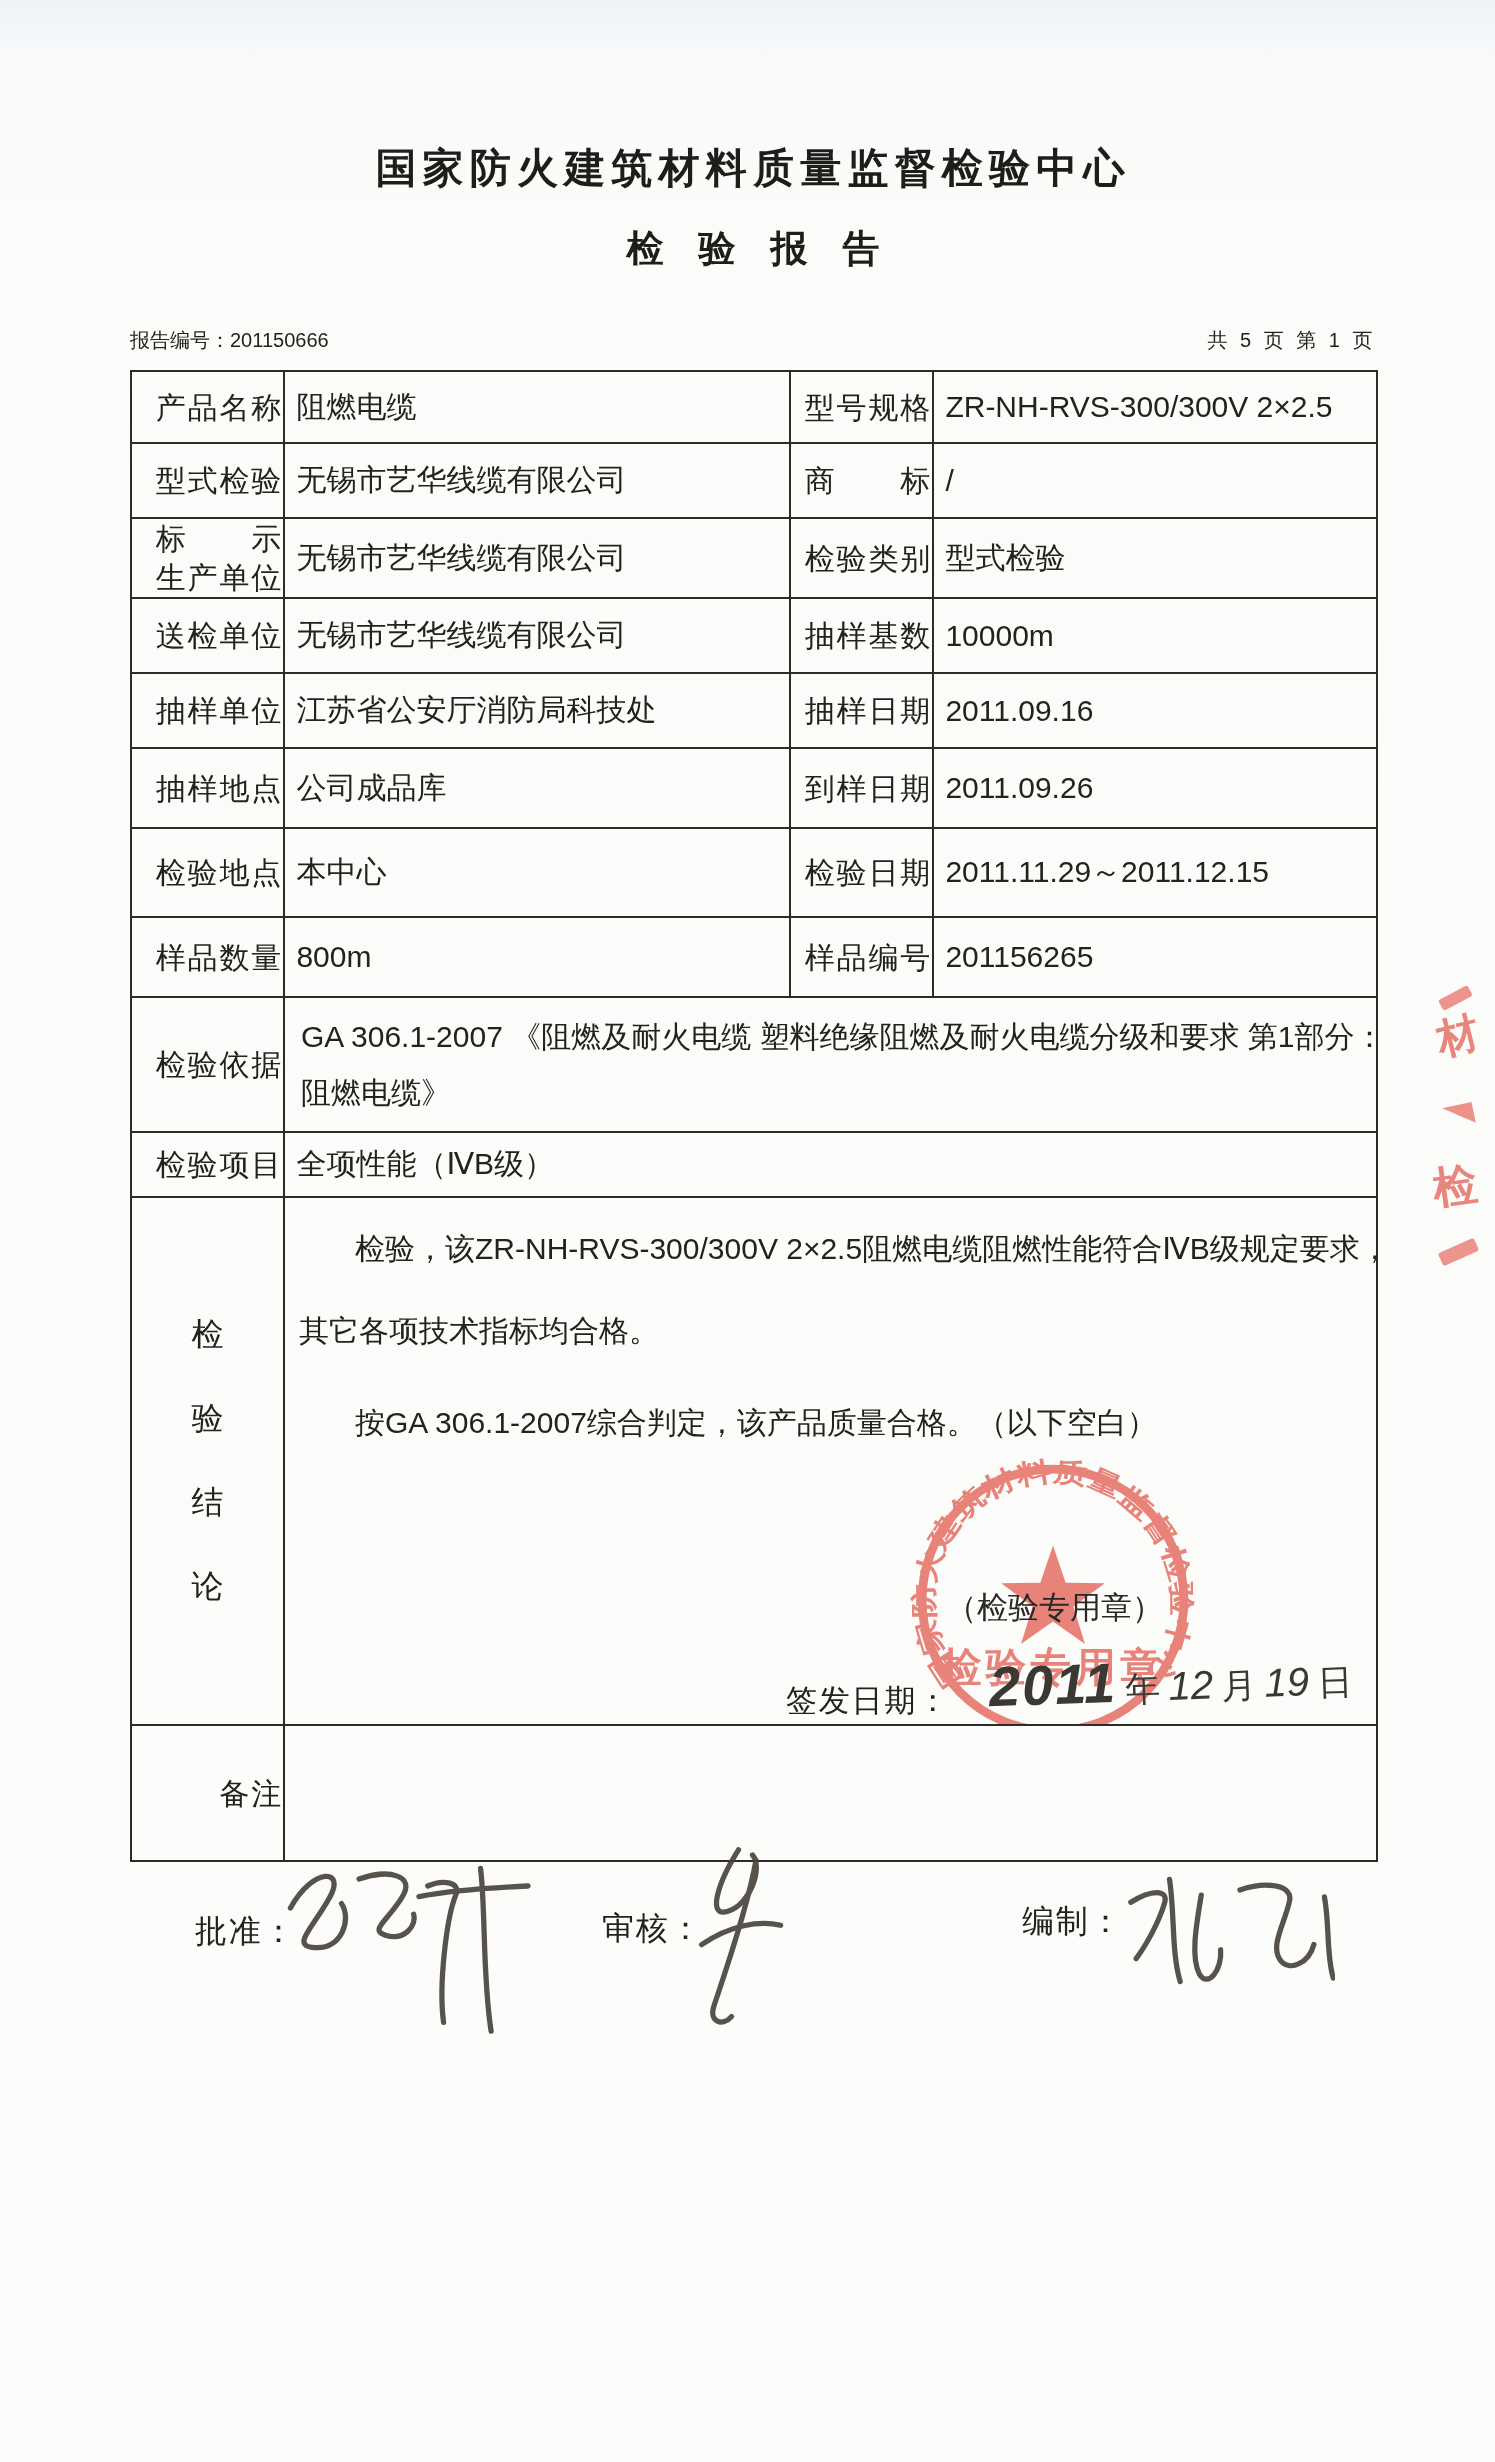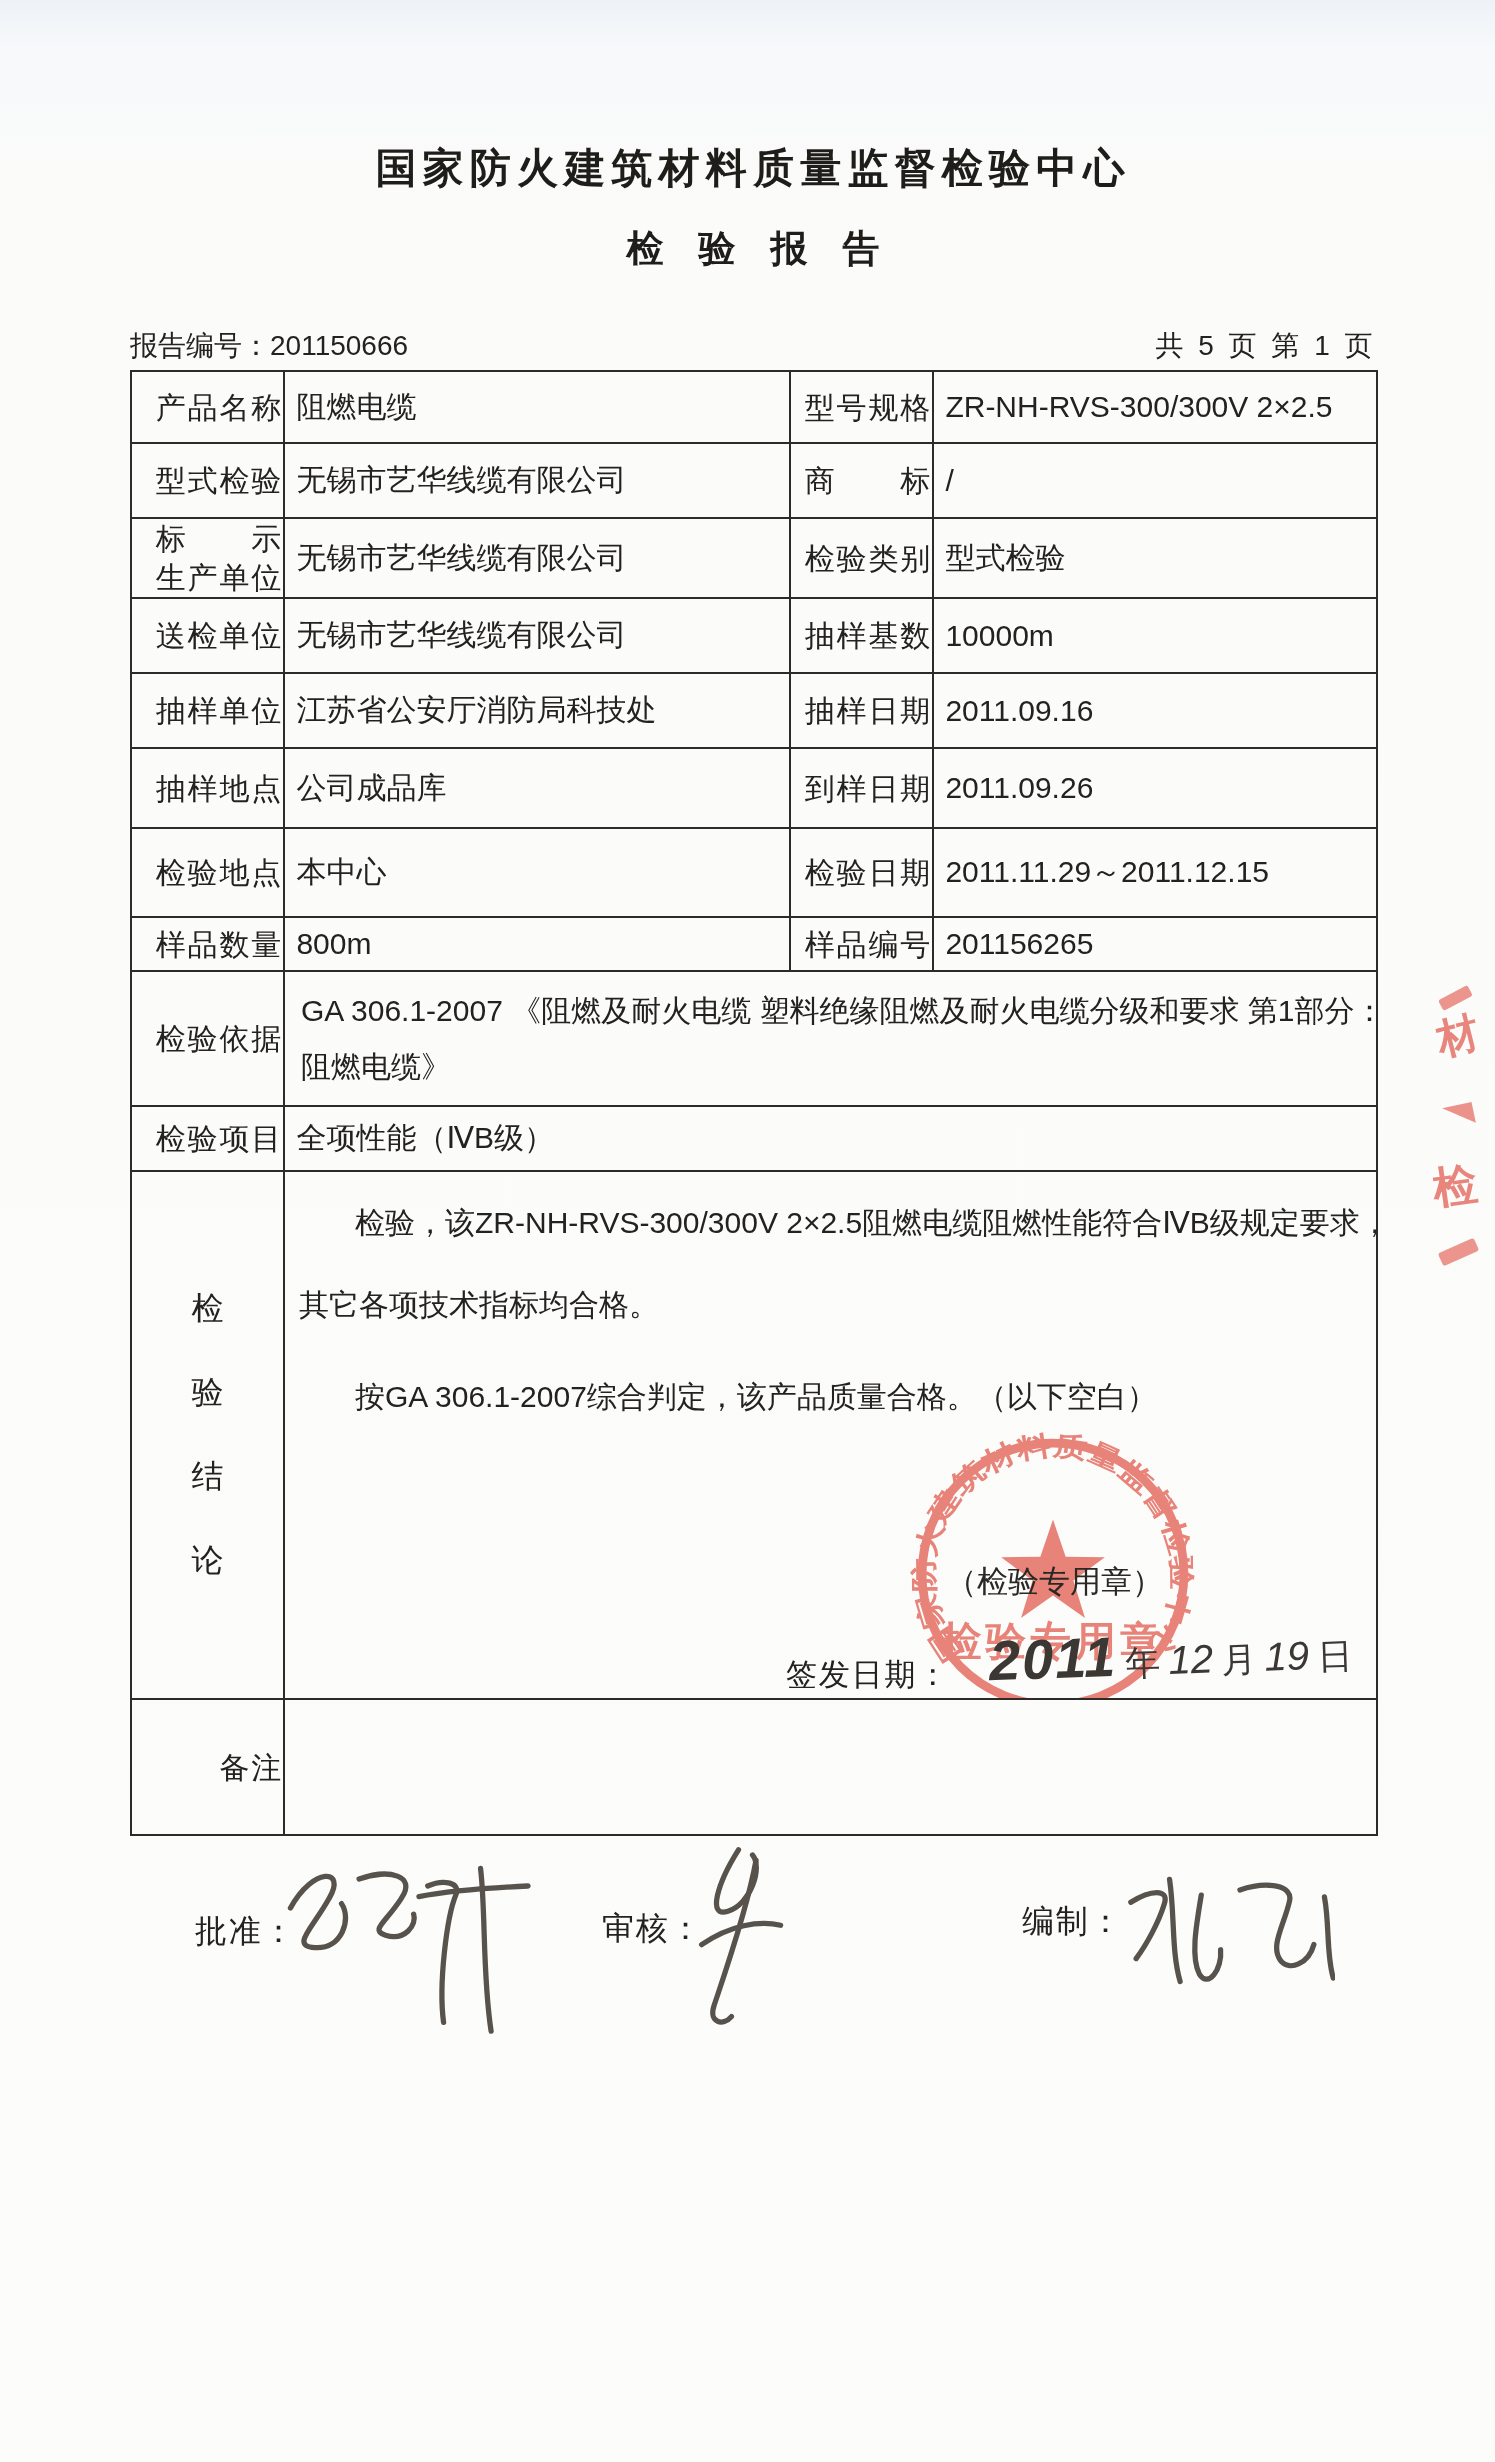--- a/index.html
+++ b/index.html
@@ -16,36 +16,36 @@
     color:#1f1d1a;
   }
   .subtitle {
     position:absolute; left:130px; top:224px; width:1246px;
     text-align:center; font-size:37px; font-weight:900; letter-spacing:35px;
     padding-left:35px; color:#1f1d1a;
   }
   .meta {
     position:absolute; left:130px; top:327px; width:1246px;
     display:flex; justify-content:space-between; align-items:flex-end;
-    font-size:28px; font-weight:500;gap:8px;
+    font-size:20px; font-weight:500;gap:8px;
   }
   .meta .pagination { letter-spacing:3.5px; }
   
   table.report {
     position:absolute; left:130px; top:370px; width:1246px;
     border-collapse:collapse; table-layout:fixed;
   }
   table.report td {
     border:2.6px solid #2d2b28; font-size:30px; font-weight:500;
     vertical-align:middle; overflow:hidden;
   }
   td.lab { text-align:right; letter-spacing:1.8px; white-space:pre-line; line-height:1.3; }
   td.val { padding-left:11.4px; padding-right:7px; white-space:nowrap; }
   tr.r1{height:72px} tr.r2{height:75px} tr.r3{height:77px} tr.r4{height:75px}
-  tr.r5{height:75px} tr.r6{height:80px} tr.r7{height:89px} tr.r8{height:54px}
+  tr.r5{height:75px} tr.r6{height:80px} tr.r7{height:89px} tr.r8{height:80px}
   tr.r9{height:135px} tr.r10{height:65px} tr.r11{height:528px} tr.r12{height:136px}
   td.basis-val { white-space:pre; line-height:1.85; padding-left:16px;border-radius:19px; }
   
   .vlabel {
     display:flex; flex-direction:column; align-items:center; justify-content:center;
     gap:40px; height:100%; font-size:32px;
   }
   .concl-box { position:relative; height:522px; }
   .concl-p { padding:0 14px; white-space:nowrap; line-height:1.25; }
   .p1 { padding-top:32px; text-indent:56px; }

